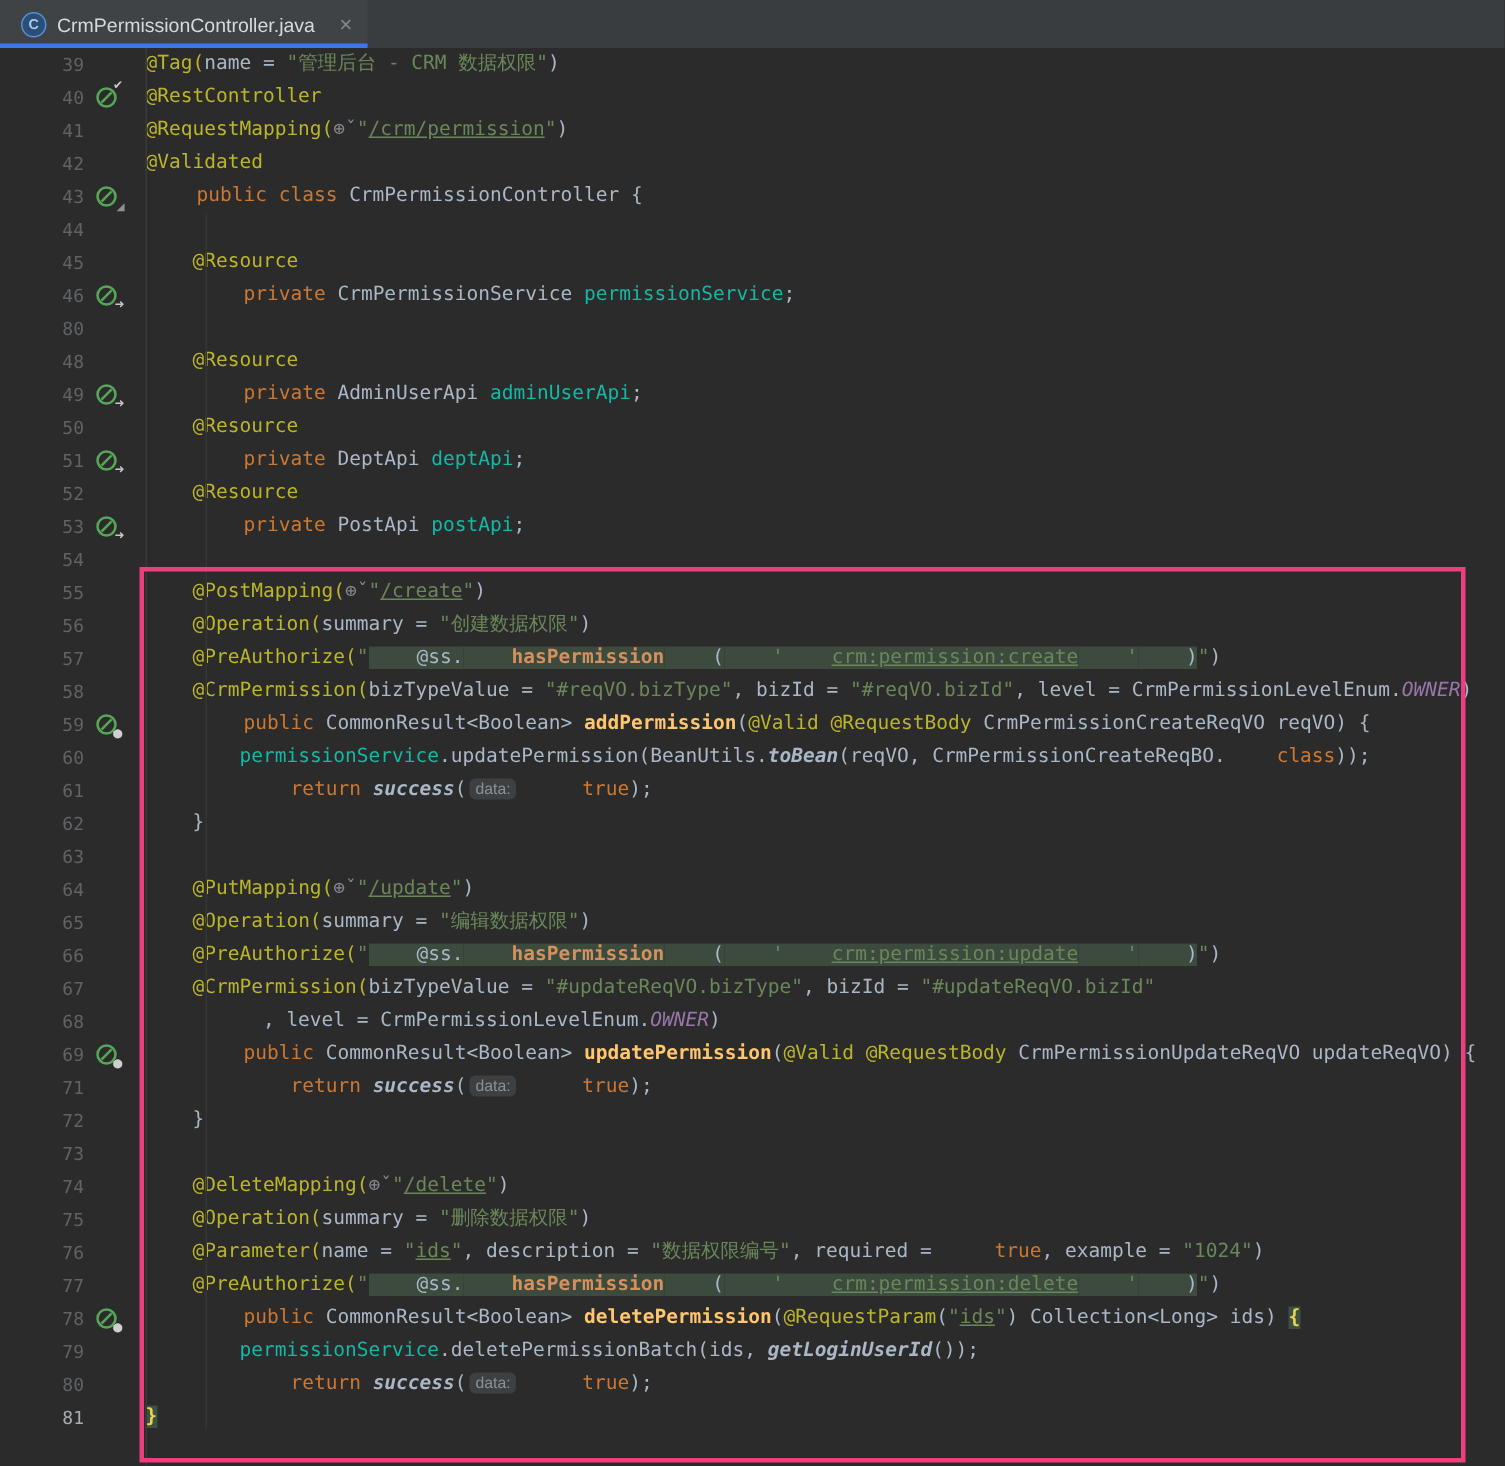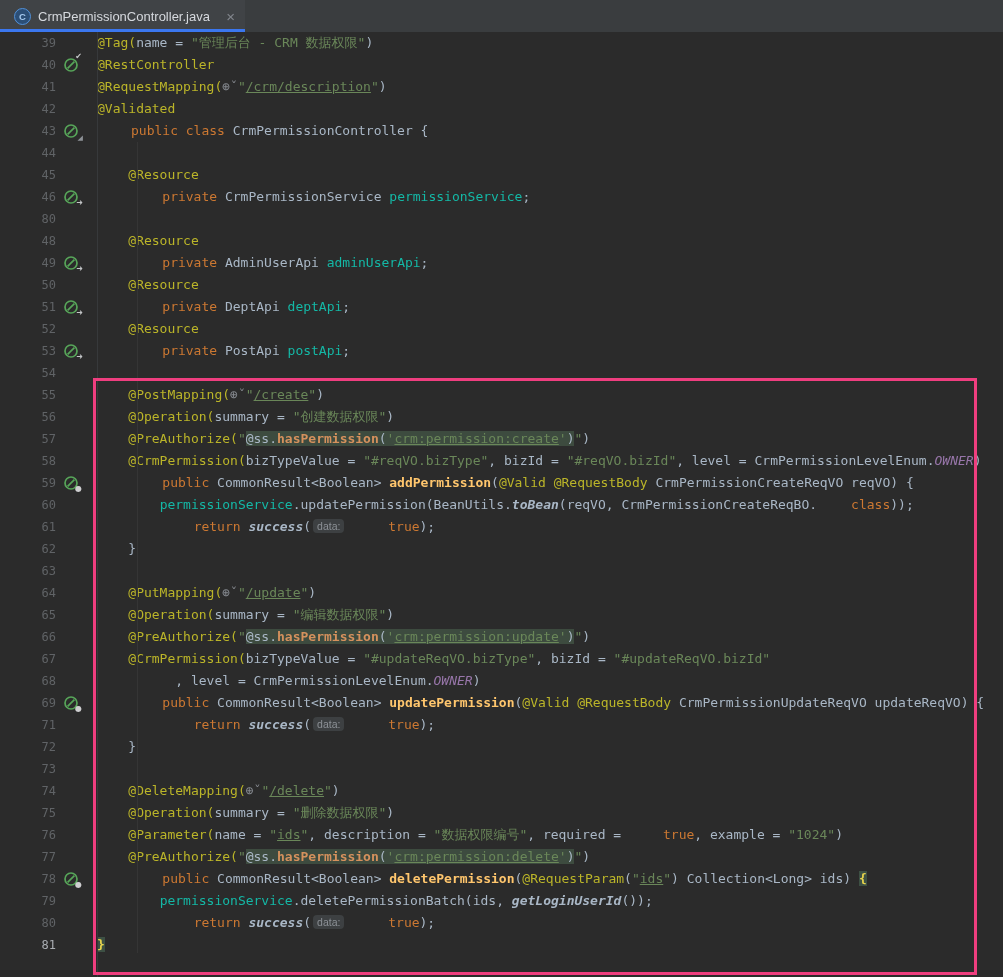--- a/index.html
+++ b/index.html
@@ -40,21 +40,21 @@
   .a{color:#BBB529;}
   .k{color:#CC7832;padding-left:34px;}
   .s{color:#6A8759;}
   .u{color:#6A8759;text-decoration:underline;}
   .d{color:#A9B7C6;}
   .m{color:#FFC66D;font-weight:bold;}
   .f{color:#14b8a6;}
   .c{color:#9876AA;font-style:italic;margin-top:21px;}
   .ib{color:#A9B7C6;font-style:italic;font-weight:bold;}
   .hp{color:#D5915D;font-weight:bold;}
-  .hl{background:#3D4B3F;}
+  .hl{background:#3D4B3F;padding-left:32px;}
   .g{color:#85898F;}
   .chip{
     display:inline-block;background:#3D4042;color:#8C9096;border-radius:4px;
     font-size:10.5px;line-height:14px;padding:0 4px;margin:0 2px;vertical-align:1px;
     font-family:"Liberation Sans",sans-serif;
   }
   .br{background:#3D5044;color:#E8D44D;font-weight:bold;}
   
   .pink-rect{
     position:absolute;left:93px;top:378px;width:884px;height:597px;
@@ -86,21 +86,21 @@
         <span class="lnum">40</span>
         <span class="gslot"><span class="iconwrap"><svg width="16" height="16" viewBox="0 0 16 16">
               <circle cx="8" cy="8" r="6" fill="none" stroke="#57A559" stroke-width="1.7"></circle>
               <line x1="4.6" y1="11.4" x2="11.4" y2="4.6" stroke="#57A559" stroke-width="1.7"></line>
             </svg><span class="ov" style="top: -4px; right: -3px; color: rgb(201, 203, 205);">✔</span></span></span>
         <pre class="code"><span class="a">@RestController</span></pre>
       </div>
       <div class="row">
         <span class="lnum">41</span>
         <span class="gslot"></span>
-        <pre class="code"><span class="a">@RequestMapping(</span><span class="g">⊕ˇ</span><span class="s">"</span><span class="u">/crm/description</span><span class="s">"</span><span class="d">)</span></pre>
+        <pre class="code"><span class="a">@RequestMapping(</span><span class="g">⊕ˇ</span><span class="s">"</span><span class="u">/crm/permission</span><span class="s">"</span><span class="d">)</span></pre>
       </div>
       <div class="row">
         <span class="lnum">42</span>
         <span class="gslot"></span>
         <pre class="code"><span class="a">@Validated</span></pre>
       </div>
       <div class="row">
         <span class="lnum">43</span>
         <span class="gslot"><span class="iconwrap"><svg width="16" height="16" viewBox="0 0 16 16">
               <circle cx="8" cy="8" r="6" fill="none" stroke="#57A559" stroke-width="1.7"></circle>

